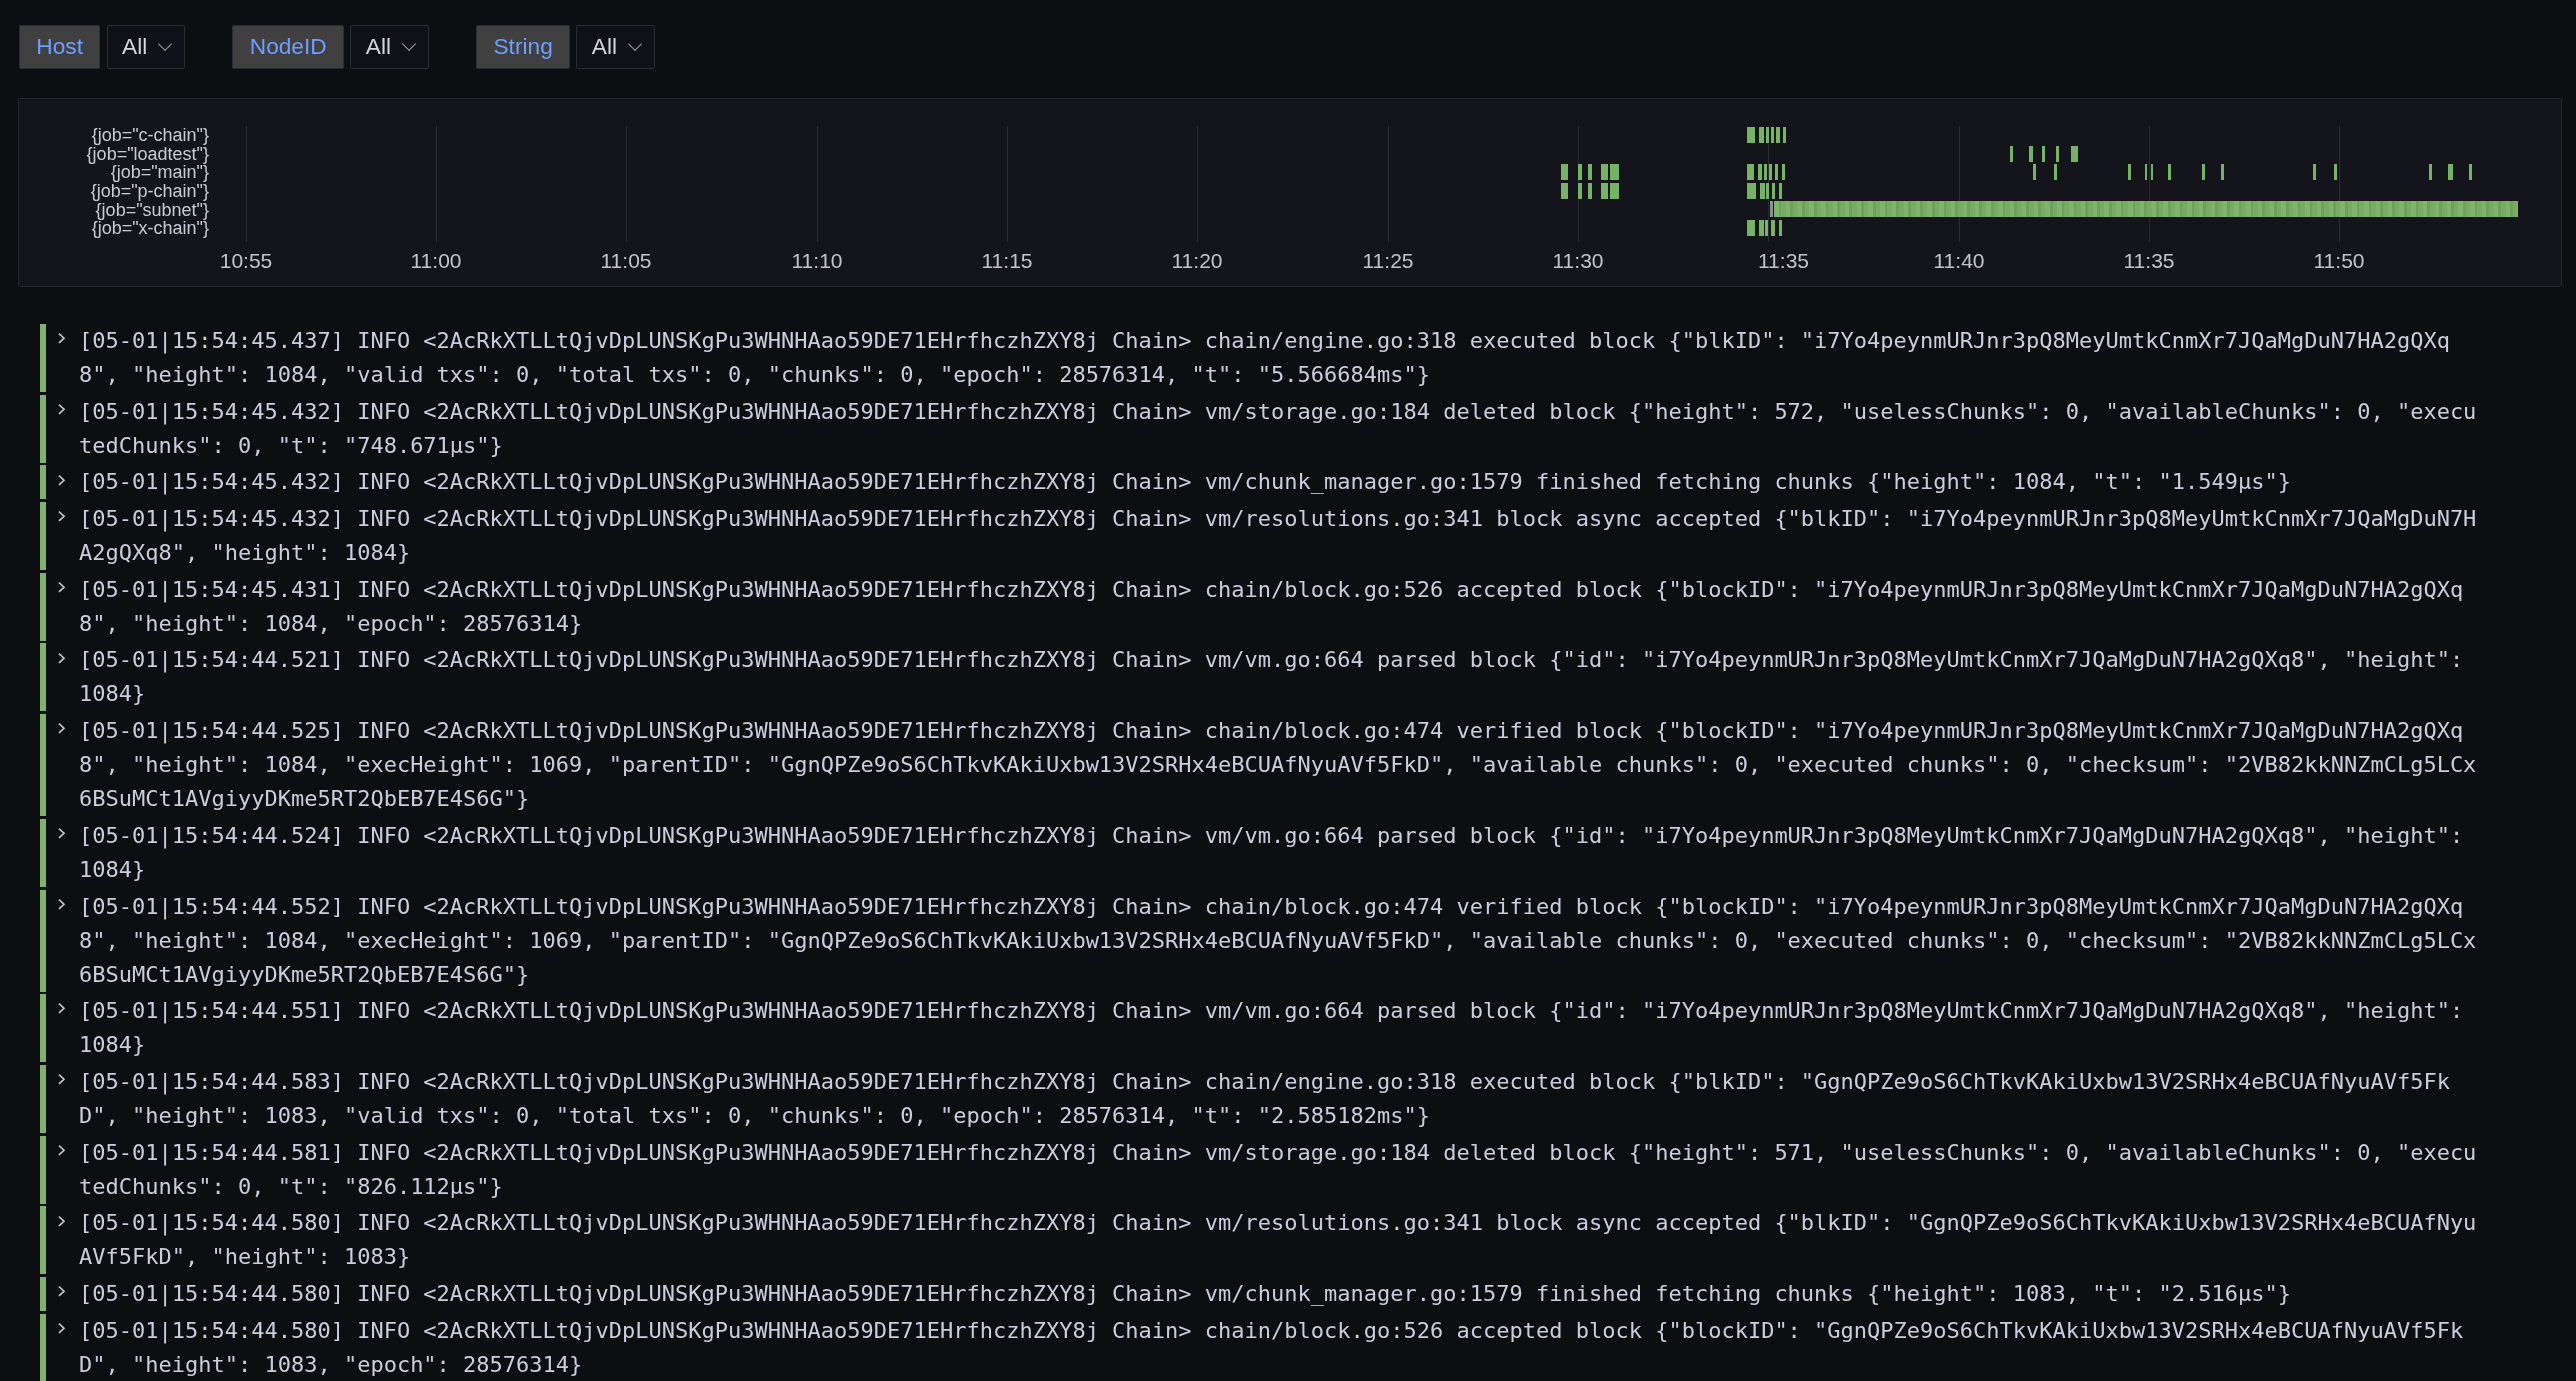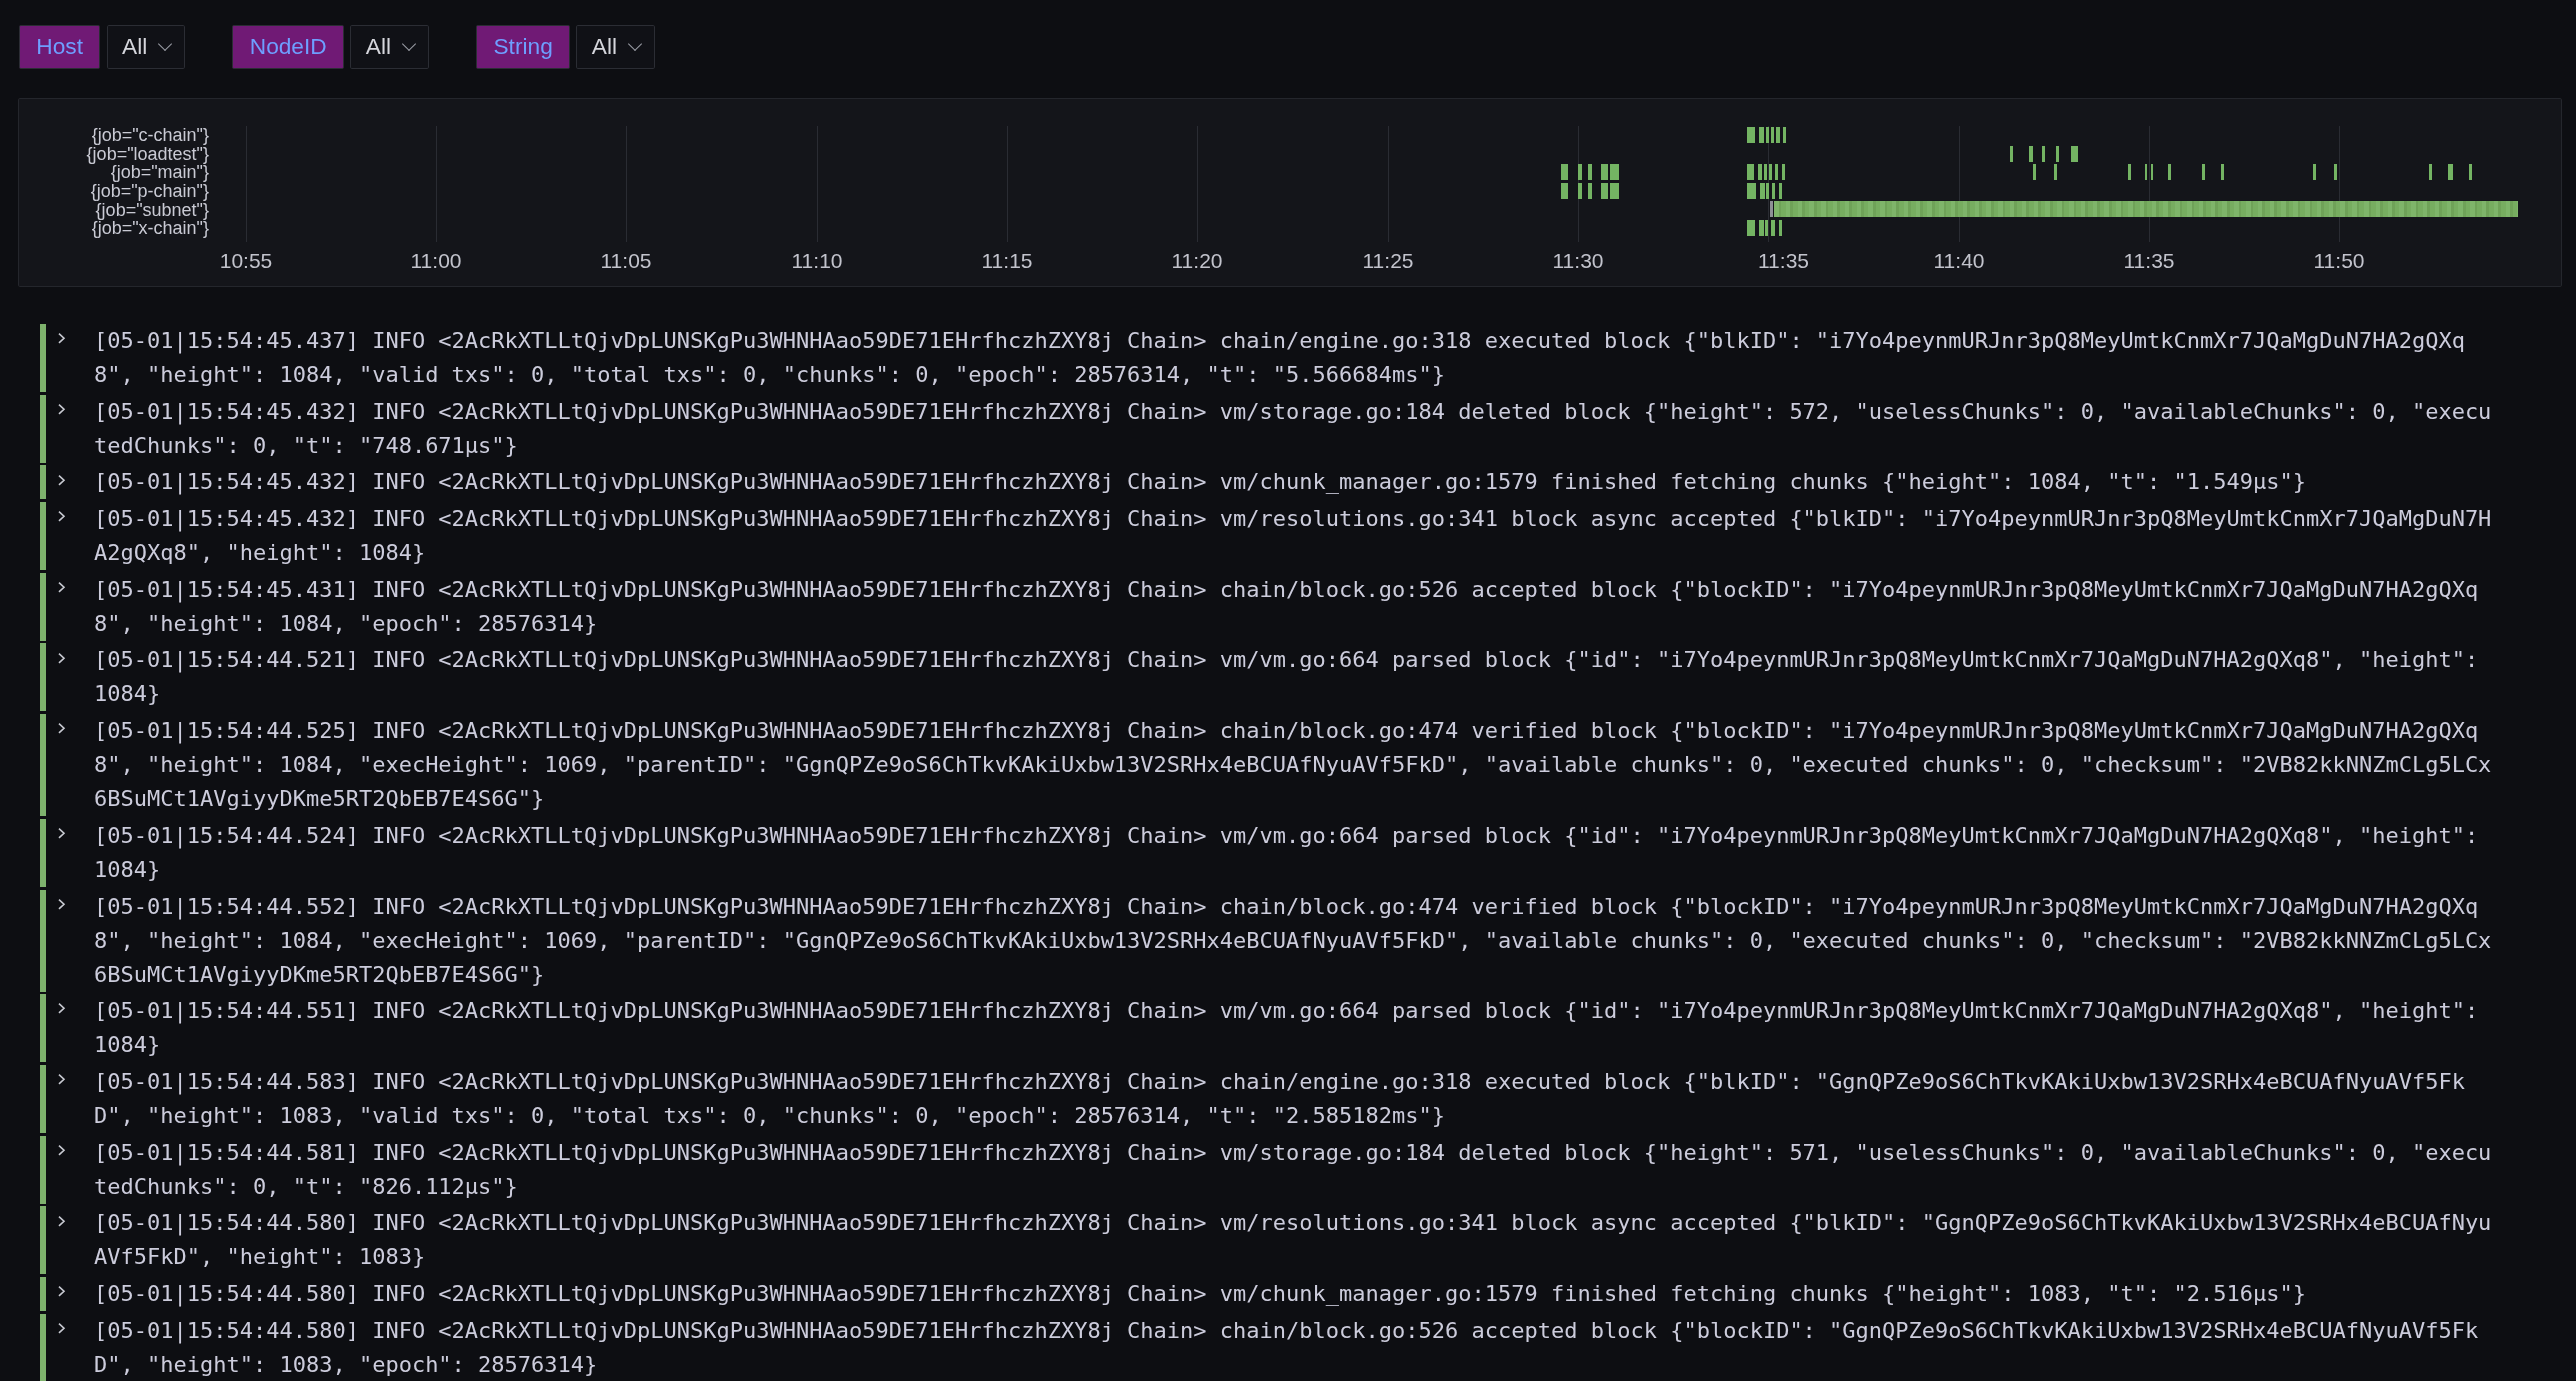--- a/index.html
+++ b/index.html
@@ -3,21 +3,21 @@
 <meta charset="utf-8">
 <style>
   html,body{margin:0;padding:0;width:2576px;height:1381px;overflow:hidden;
     background:#0d0e12;font-family:"Liberation Sans",sans-serif;}
   
   .toolbar{position:absolute;left:19px;top:24.5px;display:flex;align-items:center;}
   .var-group{display:flex;align-items:center;}
   .var-group + .var-group{margin-left:47px;}
   .tb-box{height:44px;display:flex;align-items:center;border-radius:1.8px;
     border:0.9px solid #2b2d34;box-sizing:border-box;}
-  .tb-label{background:#701a75;padding:0 16.3px;color:#6E9FFF;font-size:22.7px;font-weight:500;}
+  .tb-label{background:#404040;padding:0 16.3px;color:#6E9FFF;font-size:22.7px;font-weight:500;}
   .tb-select{background:#101116;padding:0 14.5px;margin-left:6.3px;color:#d5d6dc;
     font-size:22.7px;font-weight:500;cursor:pointer;}
   .chev-down{display:inline-block;width:9px;height:9px;margin-left:12.7px;margin-top:-5.4px;
     border-left:1.8px solid #9a9da5;border-bottom:1.8px solid #9a9da5;transform:rotate(-45deg);}
   .tb-input{height:44px;width:317px;margin-left:6.3px;background:#0d0e12;border:0.9px solid #2b2d34;
     border-radius:1.8px;box-sizing:border-box;color:#d5d6dc;font-size:22.7px;padding:0 14.5px;
     font-family:"Liberation Sans",sans-serif;outline:none;}
   .tb-input::placeholder{color:#5c5f68;}
   
   .vol-panel{position:absolute;left:18px;top:98px;width:2544px;height:189px;
@@ -26,21 +26,21 @@
     font-size:18px;line-height:18px;white-space:nowrap;}
   .gridline{position:absolute;width:0.9px;top:27px;height:116px;background:#2a2c33;}
   .tick-label{position:absolute;top:150px;width:82px;margin-left:-41px;text-align:center;
     color:#c2c3cc;font-size:21px;}
   .tl-mark{position:absolute;height:16.3px;background:#74b463;}
   .tl-bar{position:absolute;height:16.3px;
     background:repeating-linear-gradient(90deg,#7fb56a 0 4.5px,#6fa258 4.5px 7.3px,#77ad60 7.3px 11.8px);}
   .tl-bar-start{position:absolute;height:16.3px;width:2.7px;background:#8e9096;}
   
   .logs{position:absolute;left:40px;top:324px;width:2502px;}
-  .log-row{position:relative;border-left:6.3px solid #7EB26D;padding-left:48px;
+  .log-row{position:relative;border-left:6.3px solid #7EB26D;padding-left:33px;
     margin-bottom:2.7px;cursor:pointer;}
   .log-chevron{position:absolute;left:8.2px;top:7.3px;width:14.5px;height:14.5px;}
   .log-text{width:2404px;font-family:"DejaVu Sans Mono",monospace;font-size:22px;
     line-height:34px;color:#ccccdc;white-space:pre-wrap;word-break:break-all;
     letter-spacing:0;}
 </style>
 </head>
 <body>
 
 <div class="toolbar">

